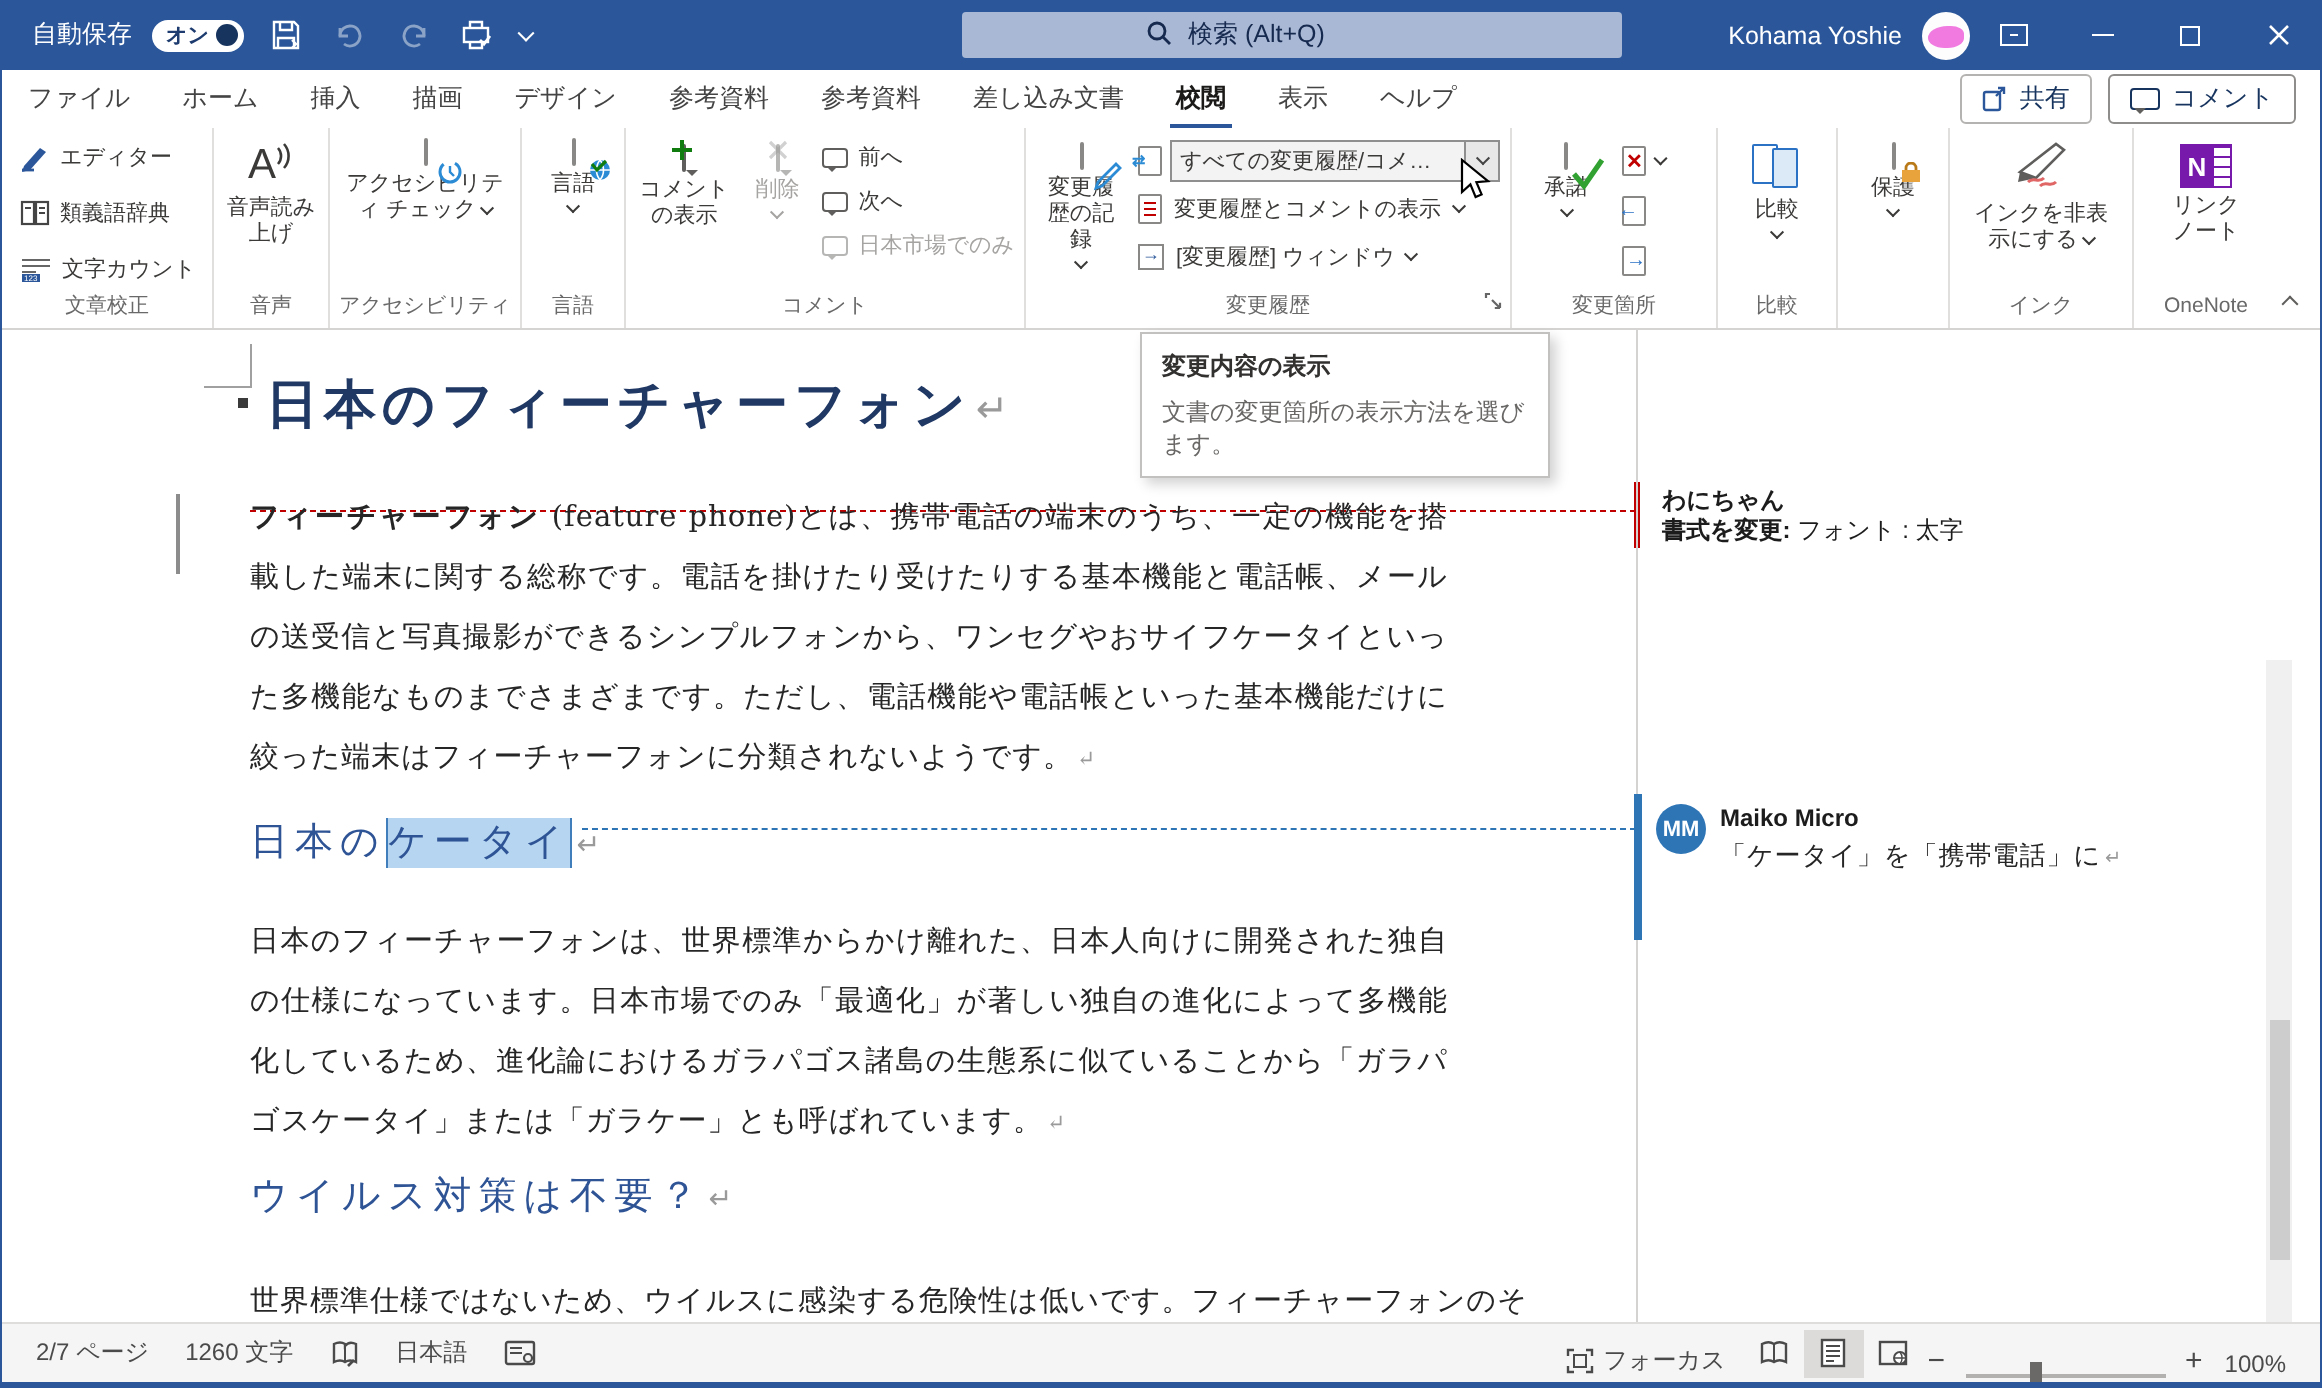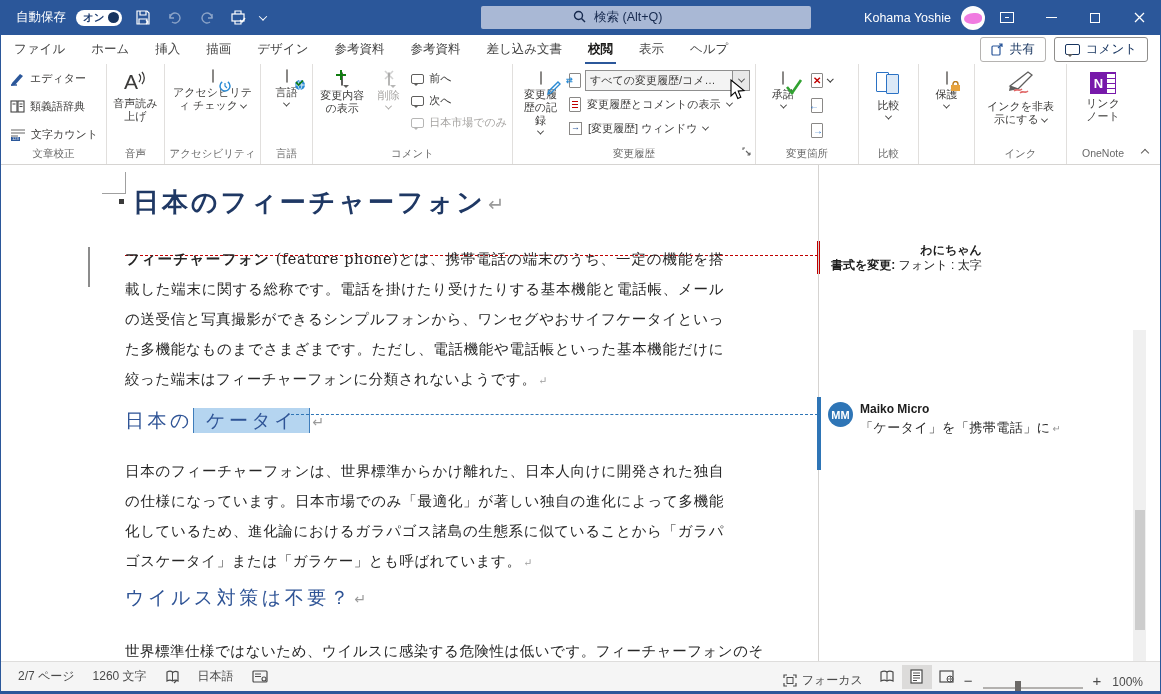--- a/index.html
+++ b/index.html
@@ -81,26 +81,26 @@
     letter-spacing:3px; white-space:nowrap; }
   .h1 .bullet { display:inline-block; width:5px; height:5px; background:#3a3a3a; margin:0 9px 6px 0; vertical-align:middle; }
   .pilc { color:#9a9a9a; font-weight:normal; font-size:.75em; letter-spacing:0; margin-left:2px; }
   .redline { position:absolute; left:124px; top:90px; width:693px; border-top:1.6px dashed #c00000; }
   .redtick { position:absolute; left:816px; top:76px; width:3px; height:33px; background:#c00000; }
   .para { position:absolute; left:124px; width:599px; font-family:"DejaVu Serif", serif;
     font-size:14.5px; line-height:30px; color:#262626; text-align:justify; letter-spacing:.5px; }
   .p1 { top:79px; } .p1 b { letter-spacing:1px; }
   .h2 { position:absolute; left:124px; font-size:19px; color:#2f5496; letter-spacing:3.5px; white-space:nowrap; }
   .h2a { top:243px; } .h3a { top:420px; }
-  .hl { background:#b5d5f0; border-left:1.6px solid #3f7dbb; border-right:1.6px solid #3f7dbb; padding:2px 12px; }
+  .hl { background:#b5d5f0; border-left:1.6px solid #3f7dbb; border-right:1.6px solid #3f7dbb; padding:2px 0; }
   .blueline { position:absolute; left:290px; top:249px; width:527px; border-top:1.6px dashed #2e75b6; }
   .p2 { top:291px; } .p3 { top:471px; white-space:nowrap; }
   .mk-sep { position:absolute; left:817px; top:0; width:1px; height:100%; background:#d5d3d1; }
   .rev { position:absolute; left:830px; top:78px; font-size:12px; line-height:15px; color:#1c1c1c; }
-  .rev .a { font-weight:bold;text-align:right; }
+  .rev .a { font-weight:bold; }
   .bluebar { position:absolute; left:816px; top:232px; width:3.5px; height:73px; background:#2e75b6; }
   .cmt-av { position:absolute; left:827px; top:237px; width:25px; height:25px; border-radius:50%;
     background:#2e75b6; color:#fff; font-size:11px; font-weight:bold; display:flex; align-items:center; justify-content:center; }
   .cmt-author { position:absolute; left:859px; top:237px; font-size:12px; font-weight:bold; color:#1c1c1c; }
   .cmt-text { position:absolute; left:859px; top:254px; font-size:13px; color:#262626; letter-spacing:.5px;}
   .vscroll { position:absolute; right:1px; top:165px; width:13px; height:496px; background:#f0f0f0; }
   .vthumb { position:absolute; left:1.5px; top:180px; width:10px; height:120px; background:#cdcdcd; }
   
   .statusbar { position:absolute; left:1px; top:661px; width:1159px; height:30px; background:#f5f5f5;
     border-top:1px solid #dedddc; display:flex; align-items:center; font-size:12px; color:#4a4a4a; padding:0 8px; }
@@ -290,21 +290,21 @@
 
     <div class="rgroup" style="width:200px">
       <div class="rbody">
         <div class="bigbtn" style="width:56px">
           <span style="position:relative; margin-top:3px;">
             <span class="bubble" style="width:20px;height:15px"></span>
             <svg width="12" height="12" viewBox="0 0 12 12" style="position:absolute;left:-6px;top:-4px">
                 <path d="M6 1v10M1 6h10" stroke="#107c10" stroke-width="2"></path>
               </svg>
           </span>
-          <span class="cap">変更内容の表示</span>
+          <span class="cap">コメントの表示</span>
         </div>
         <div class="bigbtn grayed" style="width:40px">
           <span style="position:relative; margin-top:3px;">
             <span class="bubble" style="width:20px;height:15px"></span>
             <svg width="10" height="10" viewBox="0 0 10 10" style="position:absolute;left:-4px;top:-3px">
                 <path d="M1 1l8 8M9 1l-8 8" stroke="#9a9a9a" stroke-width="1.6"></path>
               </svg>
           </span>
           <span class="cap">削除</span>
           <span class="chv" style="width:5px;height:5px"></span>
@@ -464,20 +464,24 @@
           </span>
           <span class="cap">リンクノート</span>
         </div>
       </div>
       <div class="rlabel">OneNote</div>
     </div>
 
     <span class="ribbon-collapse"><span class="chv up"></span></span>
   </div>
 
+  <div class="tooltip">
+    <div class="tt">変更内容の表示</div>
+    <div class="tb">文書の変更箇所の表示方法を選びます。</div>
+  </div>
 
   <div class="docarea">
     <div class="cornermark"></div>
     <div class="changebar"></div>
 
     <div class="h1">
       <span class="bullet"></span><span>日本のフィーチャーフォン</span><span class="pilc">↵</span>
     </div>
 
     <div class="redline"></div>

